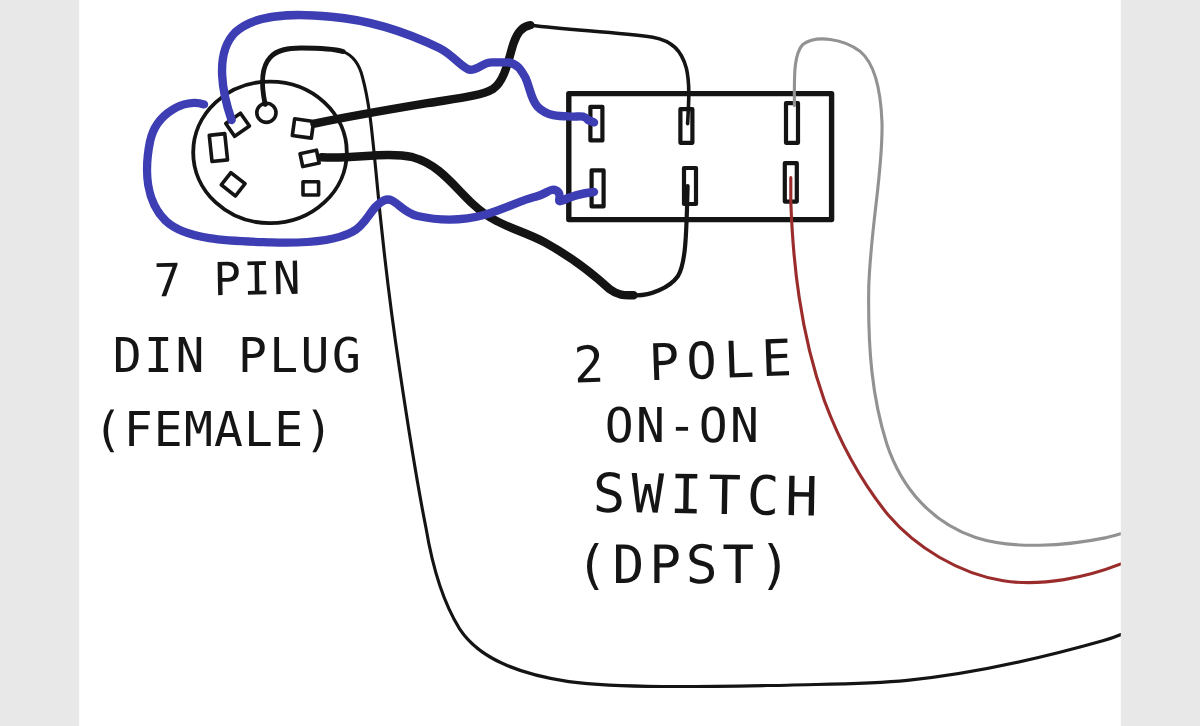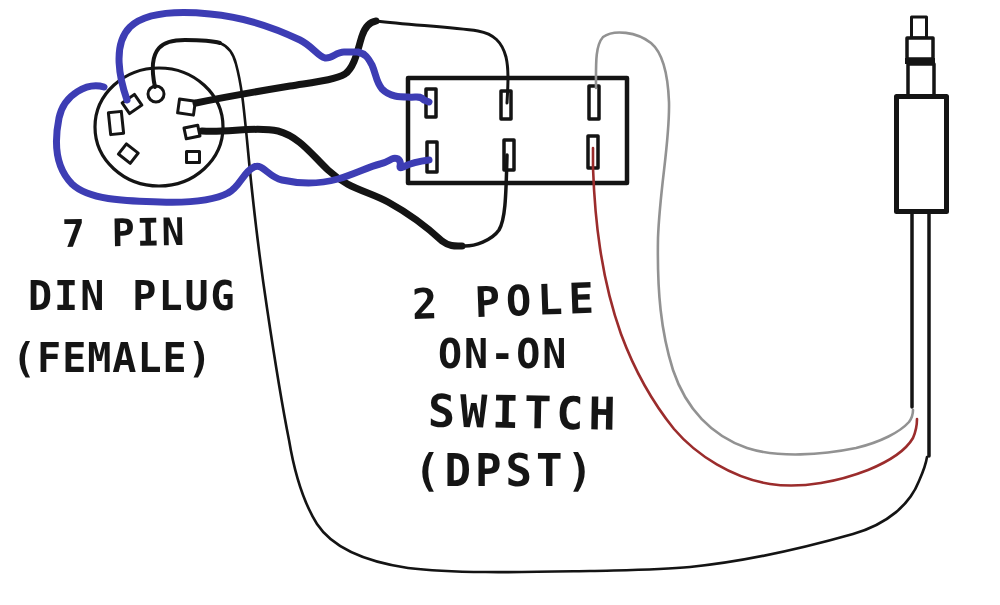--- a/index.html
+++ b/index.html
@@ -1,20 +1,19 @@
 <!DOCTYPE html>
 <html><head>
 <meta charset="utf-8">
 <style>
   html,body{margin:0;padding:0;background:#e8e8e8;}
   #stage{
-    position:relative;width:1000px;height:605px;margin:0 auto;
+    position:relative;width:868px;height:605px;margin:0 auto;
     background:#ffffff;overflow:hidden;
     font-family:"DejaVu Sans Mono","Liberation Mono",monospace;
-    font-weight:bold;
   }
   svg{position:absolute;inset:0;display:block;}
   text{fill:#151515;}
 </style>
 </head>
 <body>
 
 <div id="stage">
 <svg viewBox="0 0 1000 605" width="1000" height="605">
 

